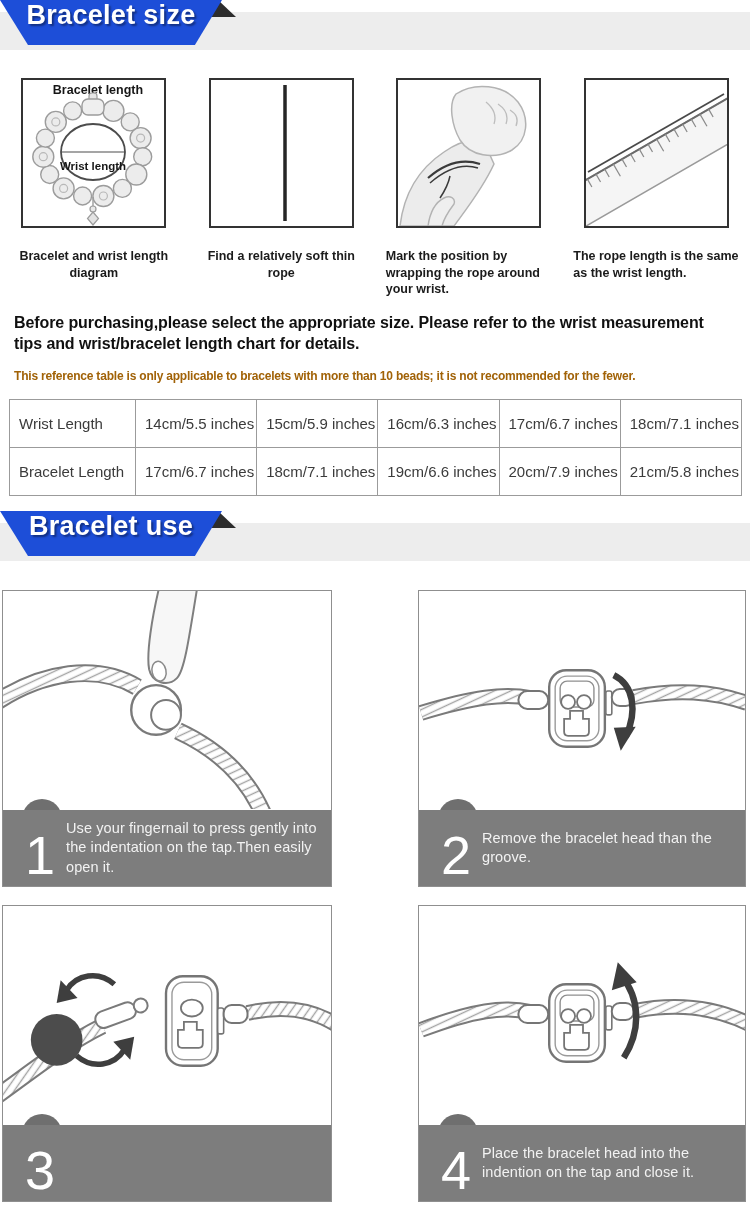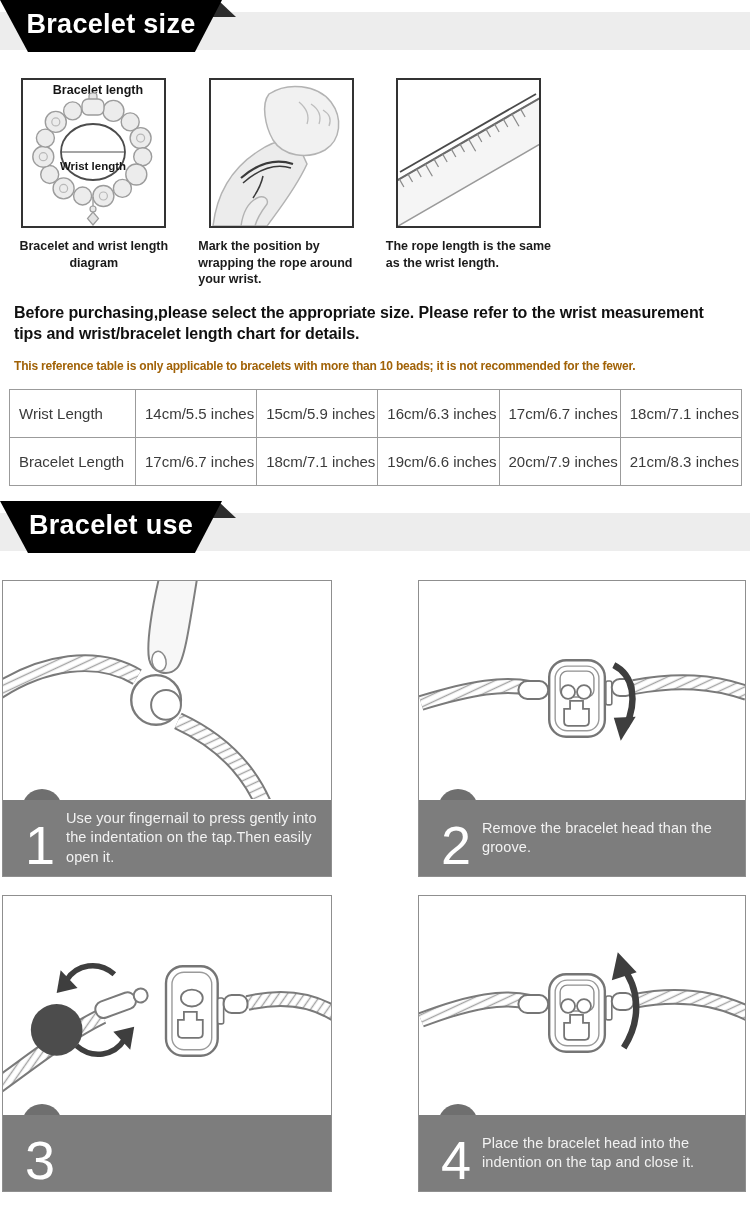--- a/index.html
+++ b/index.html
@@ -4,31 +4,31 @@
 <style>
   html,body { margin:0; padding:0; background:#ffffff; }
   body { width:750px; font-family:"Liberation Sans", sans-serif; color:#1c1c1c; }
   .page { position:relative; width:750px; min-height:1213px; background:#fff; overflow:hidden; }
 
   
   .banner { position:relative; height:52px; }
   .banner-strip { position:absolute; top:12px; left:0; right:0; height:38px; background:#ededed; }
   .ribbon-fold { position:absolute; top:0; left:196px; width:40px; height:17px; background:#2d2d2d;
                  clip-path:polygon(55% 0, 100% 100%, 0 100%); }
-  .ribbon { position:absolute; top:0; left:0; width:222px; height:52px; background:#000000;
+  .ribbon { position:absolute; top:0; left:0; width:222px; height:45px; background:#1d4ed8;
             clip-path:polygon(0 0, 100% 0, 87.8% 100%, 12.6% 100%);
-            display:flex; align-items:center; justify-content:center; }
+            display:flex; justify-content:center; }
   .ribbon-label { color:#ffffff; font-size:27px; font-weight:bold; letter-spacing:.3px;
                   text-shadow:2px 2px 2px rgba(0,0,0,.4); padding-bottom:3px; }
 
   
   .steps-row { display:grid; grid-template-columns:repeat(4,1fr); margin-top:26px; }
   .mstep { display:flex; flex-direction:column; align-items:center; }
   .mstep-box { width:141px; height:146px; border:2px solid #333333; background:#ffffff; overflow:hidden; }
-  .mstep-caption { margin-top:10px; max-width:166px; font-size:12.5px; font-weight:bold; color:#1b1b1b; line-height:1.32; }
+  .mstep-caption { margin-top:20px; max-width:166px; font-size:12.5px; font-weight:bold; color:#1b1b1b; line-height:1.32; }
   .cap-center { text-align:center; }
   .cap-left { text-align:left; }
 
   
   .intro { margin:14px 14px 0 14px; font-size:16px; font-weight:bold; color:#101010; line-height:1.36; letter-spacing:-.1px; }
   .note { margin:14px 14px 0 14px; font-size:12px; font-weight:bold; color:#a16207; letter-spacing:-.2px; white-space:nowrap; }
 
   
   table.size-table { margin:16px 8px 0 9px; width:733px; border-collapse:collapse; table-layout:fixed; }
   .size-table td { border:1px solid #9b9b9b; height:47px; font-size:15px; color:#3b3b3b; text-align:right;
@@ -110,20 +110,28 @@
           <g>
             <line x1="70" y1="117" x2="70" y2="127" stroke="#9c9c9c" stroke-width="1.4"></line>
             <circle cx="70" cy="129" r="3" fill="#e8e8e8" stroke="#9c9c9c" stroke-width="1.2"></circle>
             <path d="M 70 132 l 5.5 6.5 l -5.5 6.5 l -5.5 -6.5 z" fill="#e3e3e3" stroke="#9c9c9c" stroke-width="1.2"></path>
           </g>
         </svg>
       </div>
       <div class="mstep-caption cap-center">Bracelet and wrist length diagram</div>
     </div>
 
+    <div class="mstep">
+      <div class="mstep-box">
+        <svg viewBox="0 0 141 146" width="141" height="146">
+          <line x1="74" y1="5" x2="74" y2="141" stroke="#262626" stroke-width="3.5"></line>
+        </svg>
+      </div>
+      <div class="mstep-caption cap-center">Find a relatively soft thin rope</div>
+    </div>
 
     <div class="mstep">
       <div class="mstep-box">
         <svg viewBox="0 0 141 146" width="141" height="146">
           <path d="M 2 146 C 6 112 22 88 46 72 C 60 62 74 58 86 62 L 96 84 C 84 110 66 132 56 146 Z" fill="#ececec" stroke="#b3b3b3" stroke-width="1.5"></path>
           <path d="M 58 14 C 76 2 106 4 120 22 C 132 38 130 60 114 70 C 96 80 72 76 62 60 C 54 46 50 24 58 14 Z" fill="#f1f1f1" stroke="#b3b3b3" stroke-width="1.5"></path>
           <g fill="none" stroke="#bdbdbd" stroke-width="1.3">
             <path d="M 112 30 q 10 6 6 16"></path>
               <path d="M 100 24 q 12 8 8 20"></path>
               <path d="M 88 22 q 12 10 8 22"></path>
@@ -184,21 +192,21 @@
         <td>16cm/6.3 inches</td>
         <td>17cm/6.7 inches</td>
         <td>18cm/7.1 inches</td>
       </tr>
       <tr>
         <td class="row-label">Bracelet Length</td>
         <td>17cm/6.7 inches</td>
         <td>18cm/7.1 inches</td>
         <td>19cm/6.6 inches</td>
         <td>20cm/7.9 inches</td>
-        <td>21cm/8.3 inches</td>
+        <td>21cm/5.8 inches</td>
       </tr>
     </tbody>
   </table>
 
   <div class="banner banner-2">
     <div class="banner-strip"></div>
     <div class="ribbon-fold"></div>
     <div class="ribbon">
       <span class="ribbon-label">Bracelet use</span>
     </div>

